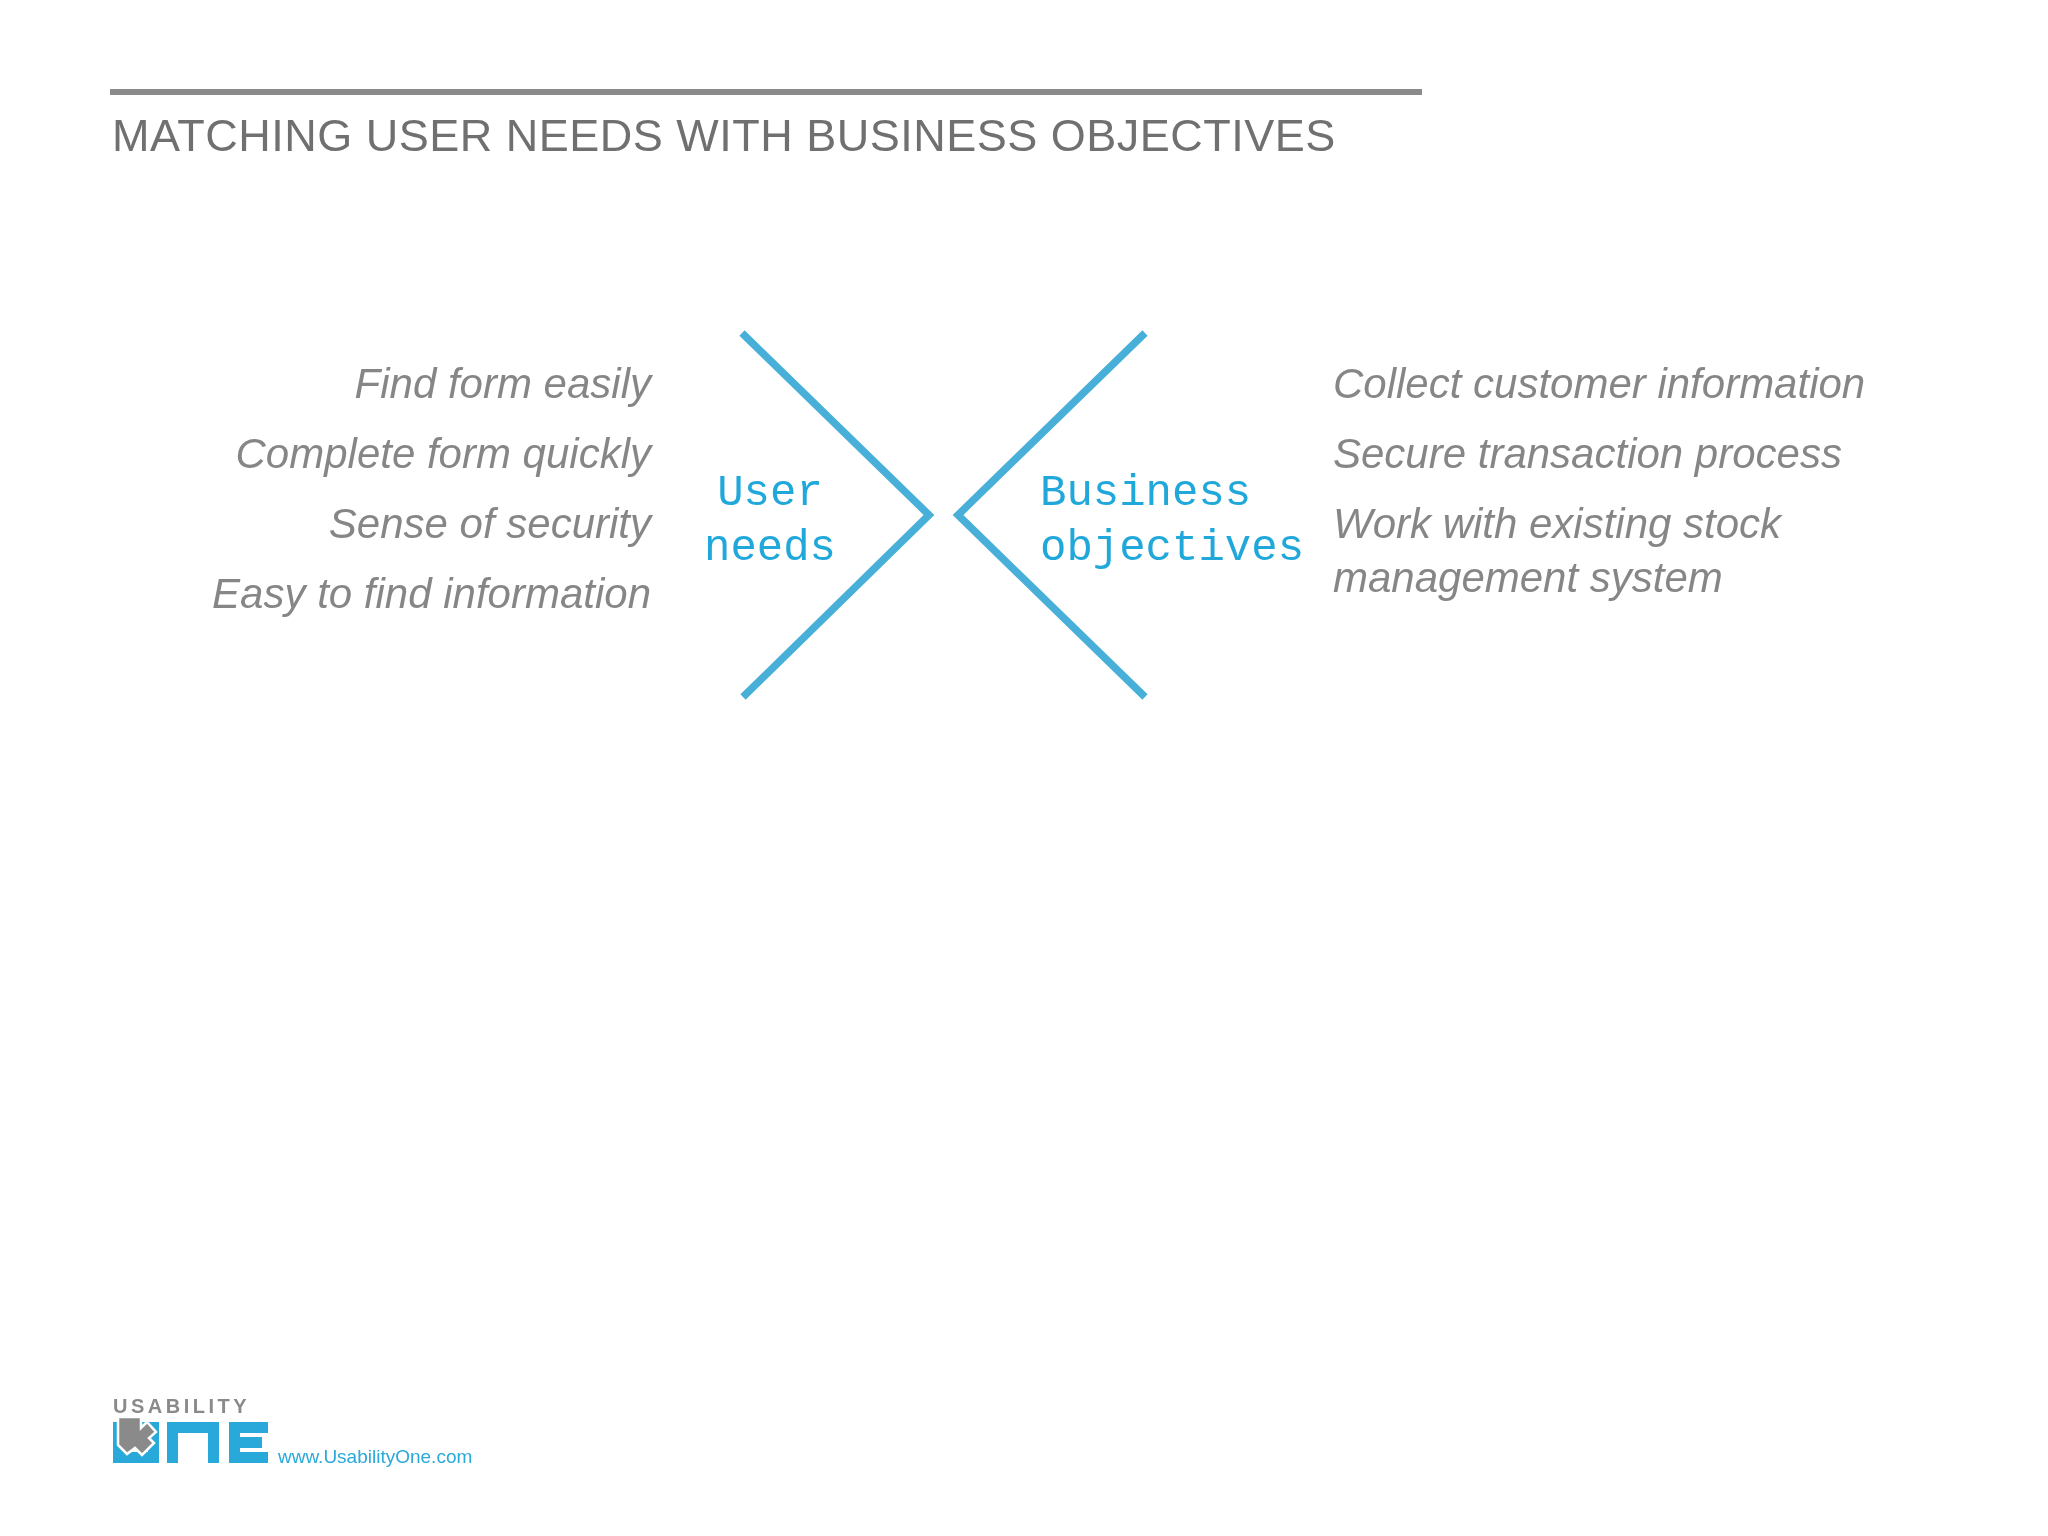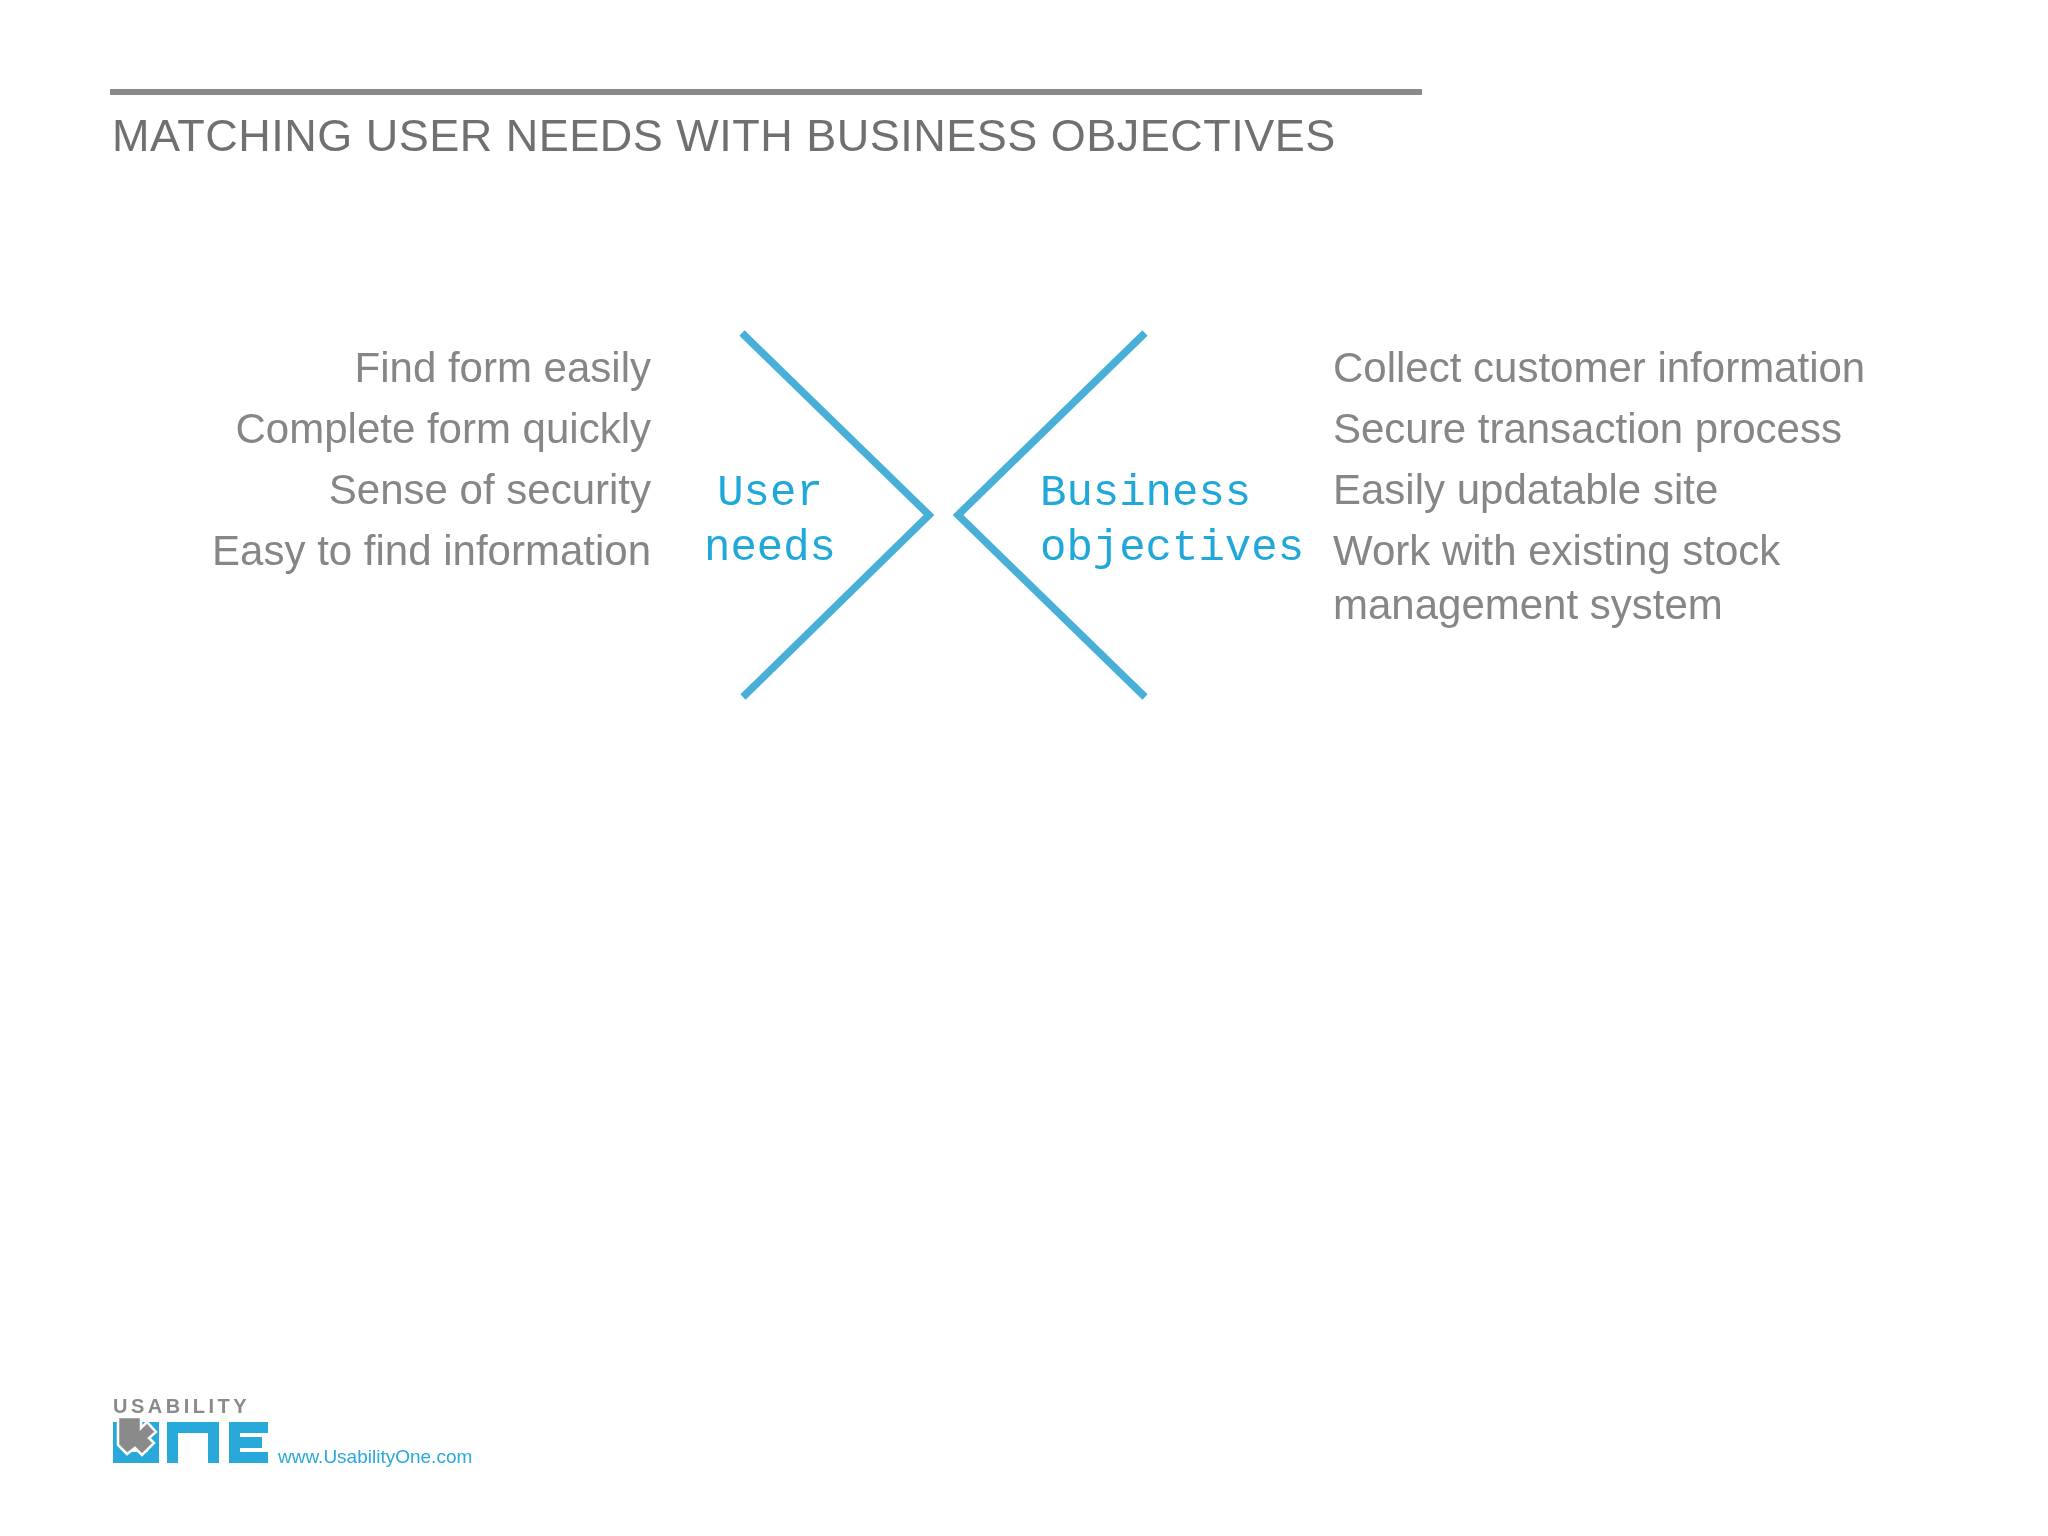--- a/index.html
+++ b/index.html
@@ -27,21 +27,21 @@
     letter-spacing: 0.5px;
     white-space: nowrap;
   }
 
   .gray-list {
     position: absolute;
     top: 341px;
     font-size: 42px;
     color: #868686;
   }
-  .gray-list p { margin: 0 0 7px 0; line-height: 54px; }
+  .gray-list p { margin: 16px 0 7px 0; line-height: 54px; font-style: italic; }
 
   #user-needs-list {
     left: 151px; width: 500px;
     text-align: right;
     white-space: nowrap;
   }
 
   #business-objectives-list {
     left: 1333px; width: 620px;
     text-align: left;
@@ -94,21 +94,20 @@
 <div id="user-needs-list" class="gray-list">
   <p>Find form easily</p>
   <p>Complete form quickly</p>
   <p>Sense of security</p>
   <p>Easy to find information</p>
 </div>
 
 <div id="business-objectives-list" class="gray-list">
   <p>Collect customer information</p>
   <p>Secure transaction process</p>
-  <p>Easily updatable site</p>
   <p>Work with existing stock management system</p>
 </div>
 
 <svg class="chevrons-svg" width="460" height="390" viewBox="0 0 460 390">
   <polyline points="22,13 209,195 23,377" fill="none" stroke="#48b0d8" stroke-width="7.5"></polyline>
   <polyline points="425,13 238,195 425,377" fill="none" stroke="#48b0d8" stroke-width="7.5"></polyline>
 </svg>
 
 <div id="user-needs-label" class="blue-label">
   <div>User</div>

